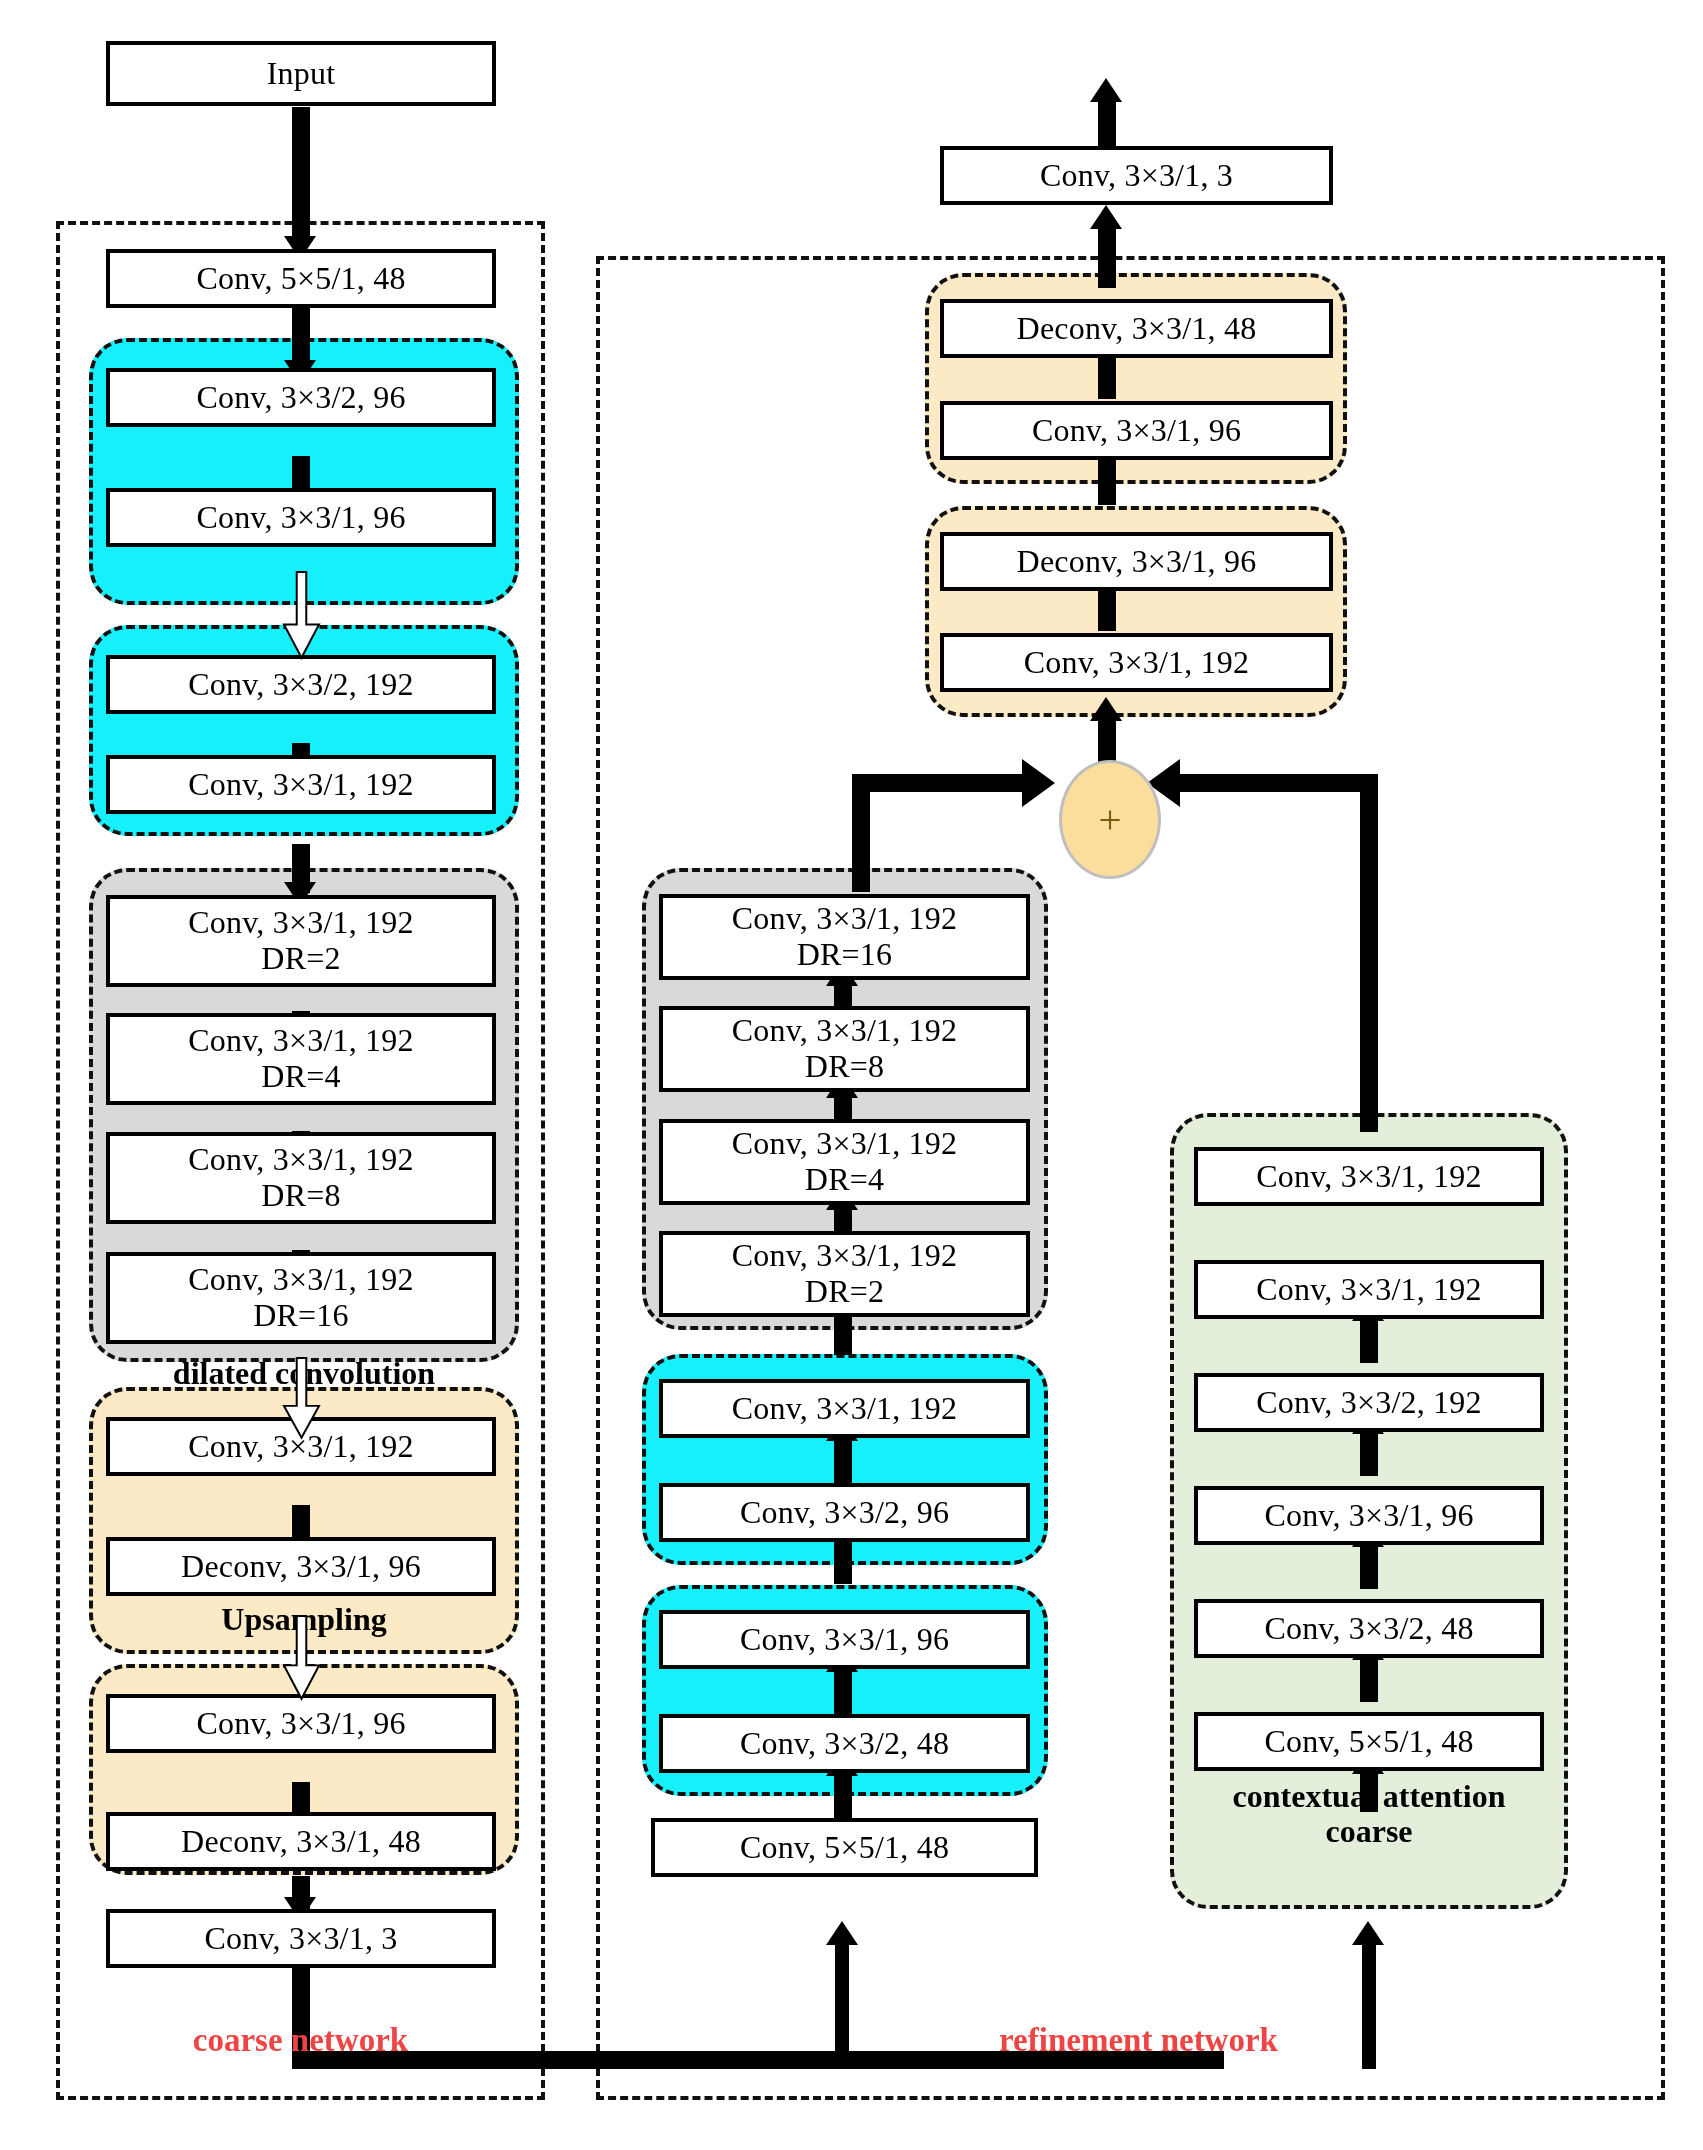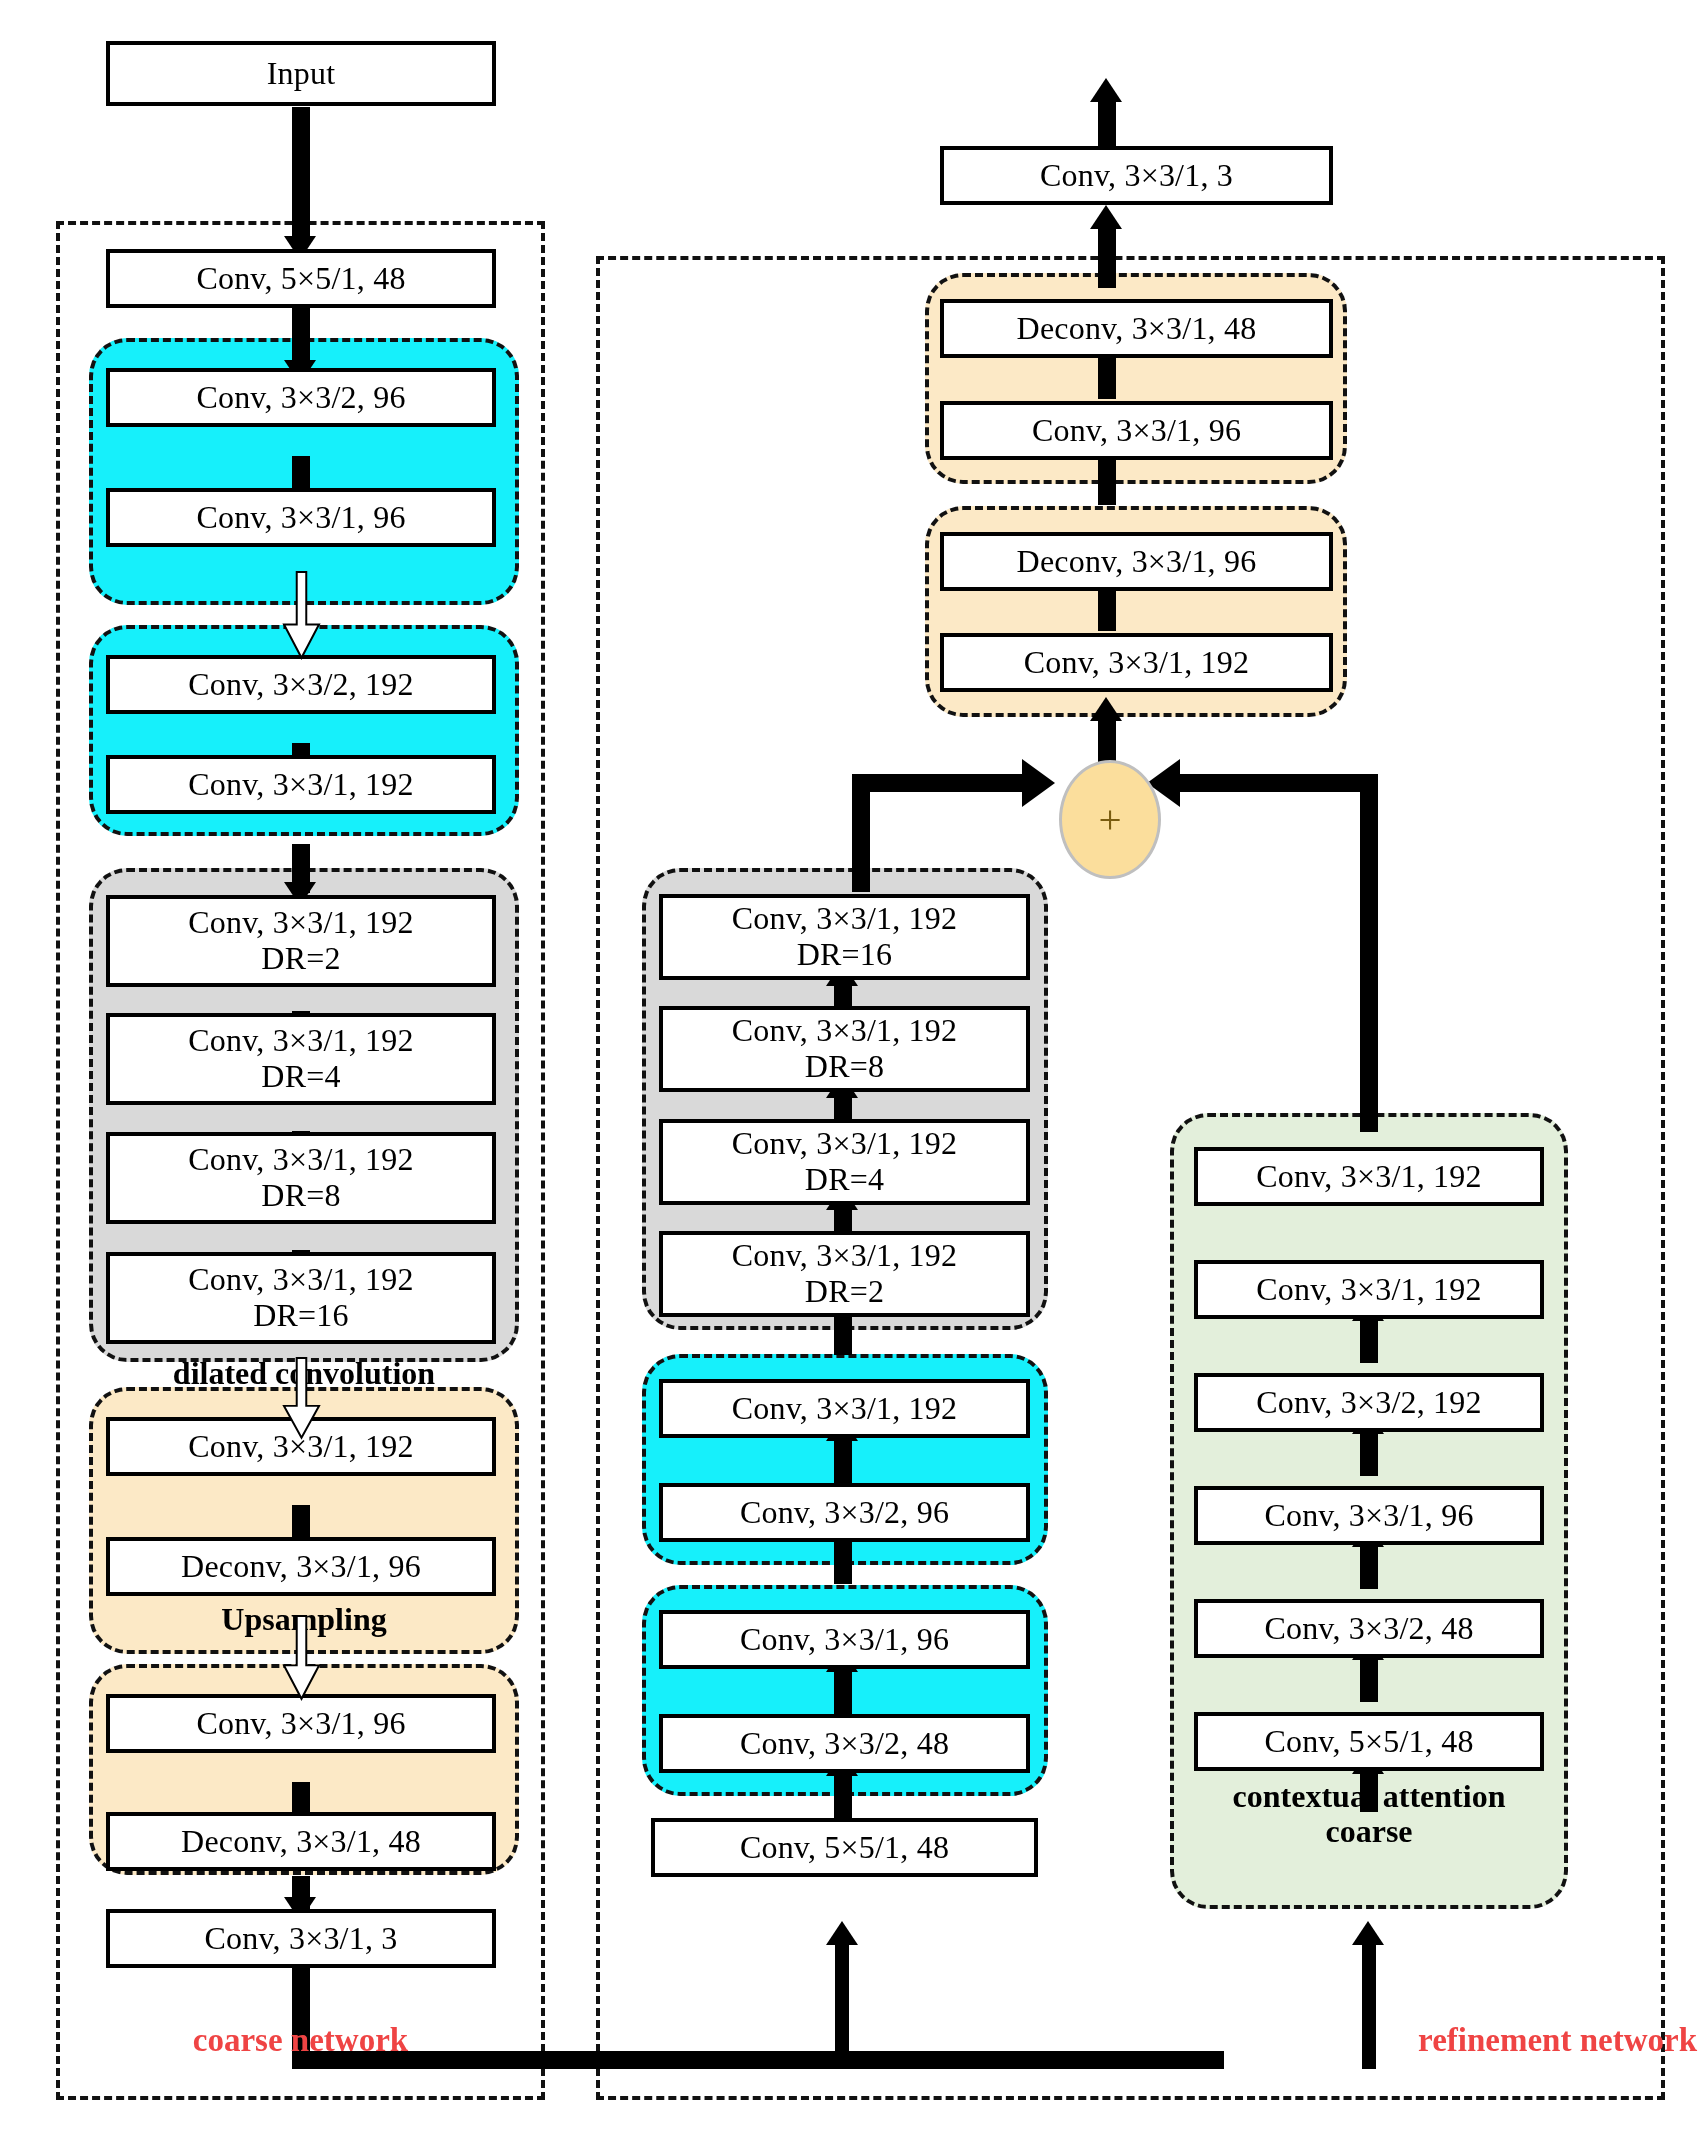--- a/index.html
+++ b/index.html
@@ -100,21 +100,21 @@
 </style>
 </head>
 <body>
 
 <div id="canvas">
 
   <div class="netbox" style="left:56px;top:221px;width:489px;height:1879px;"></div>
   <div class="netbox" style="left:596px;top:256px;width:1069px;height:1844px;"></div>
 
   <div class="netlabel" style="left:56px;top:2022px;width:489px;">coarse network</div>
-  <div class="netlabel" style="left:628px;top:2022px;width:1069px;text-align:right;">refinement network</div>
+  <div class="netlabel" style="left:604px;top:2022px;width:1069px;">refinement network</div>
 
   <div class="grp cyan" style="left:89px;top:338px;width:430px;height:267px;"></div>
 
   <div class="grp cyan" style="left:89px;top:625px;width:430px;height:211px;"></div>
 
   <div class="grp gray" style="left:89px;top:868px;width:430px;height:494px;"></div>
 
   <div class="grp tan" style="left:89px;top:1387px;width:430px;height:267px;"></div>
 
   <div class="grp tan" style="left:89px;top:1664px;width:430px;height:211px;"></div>

